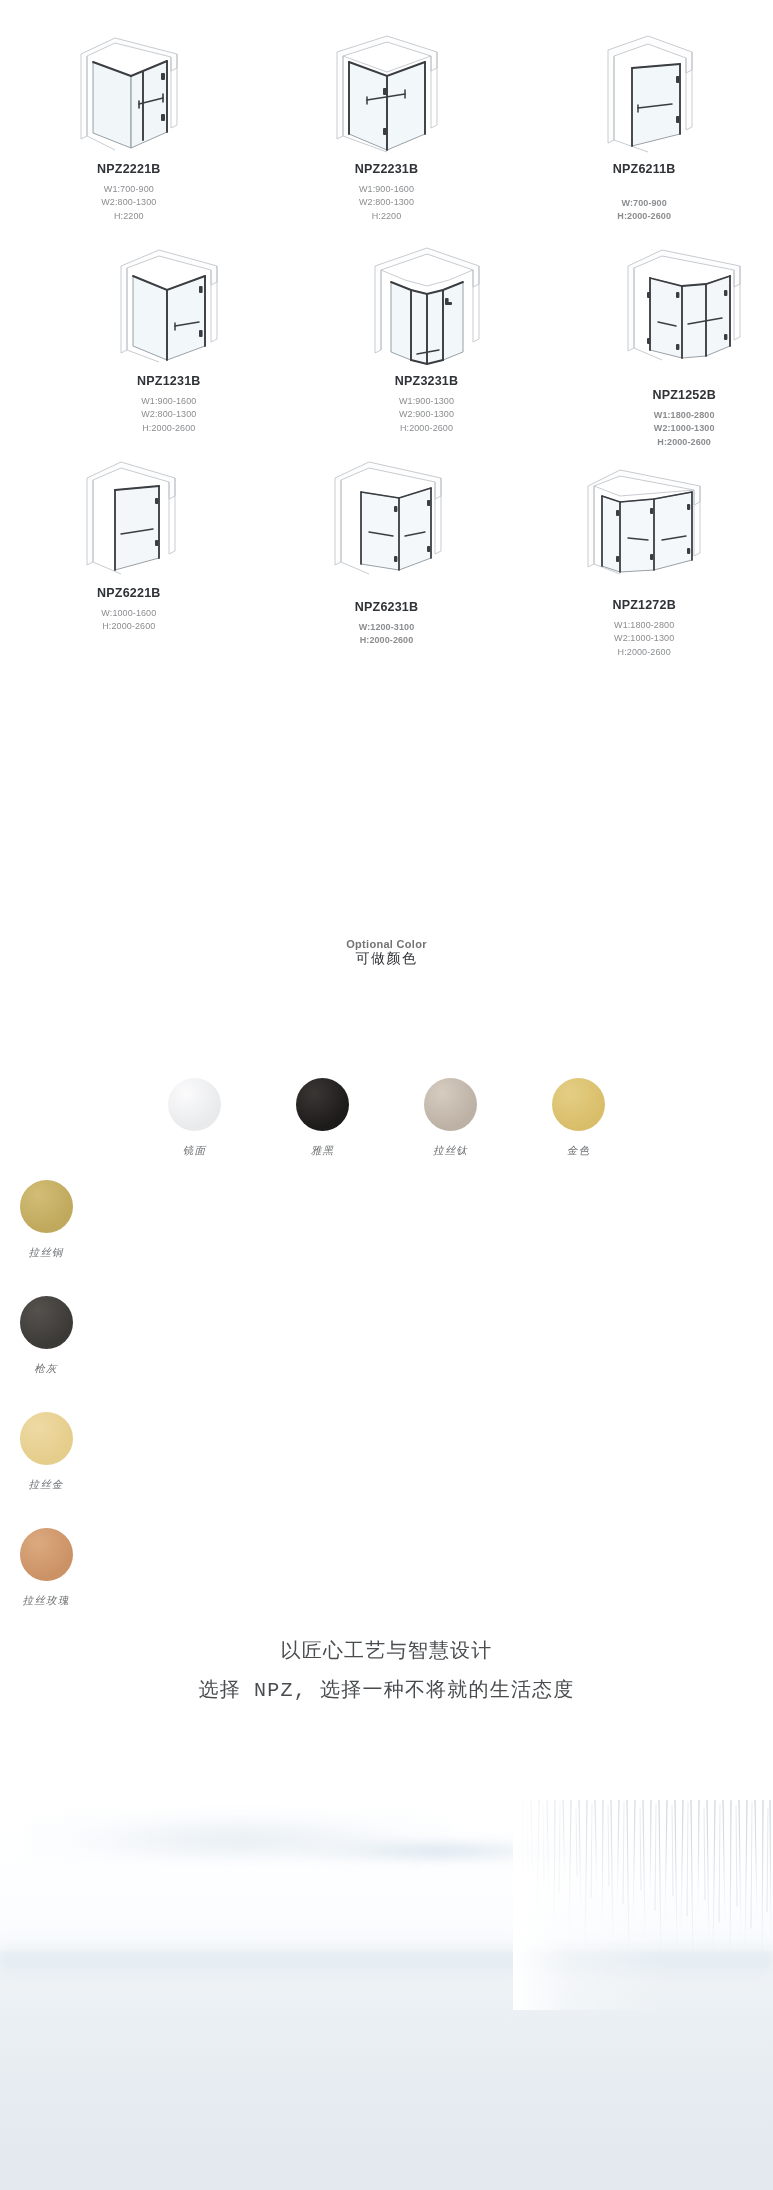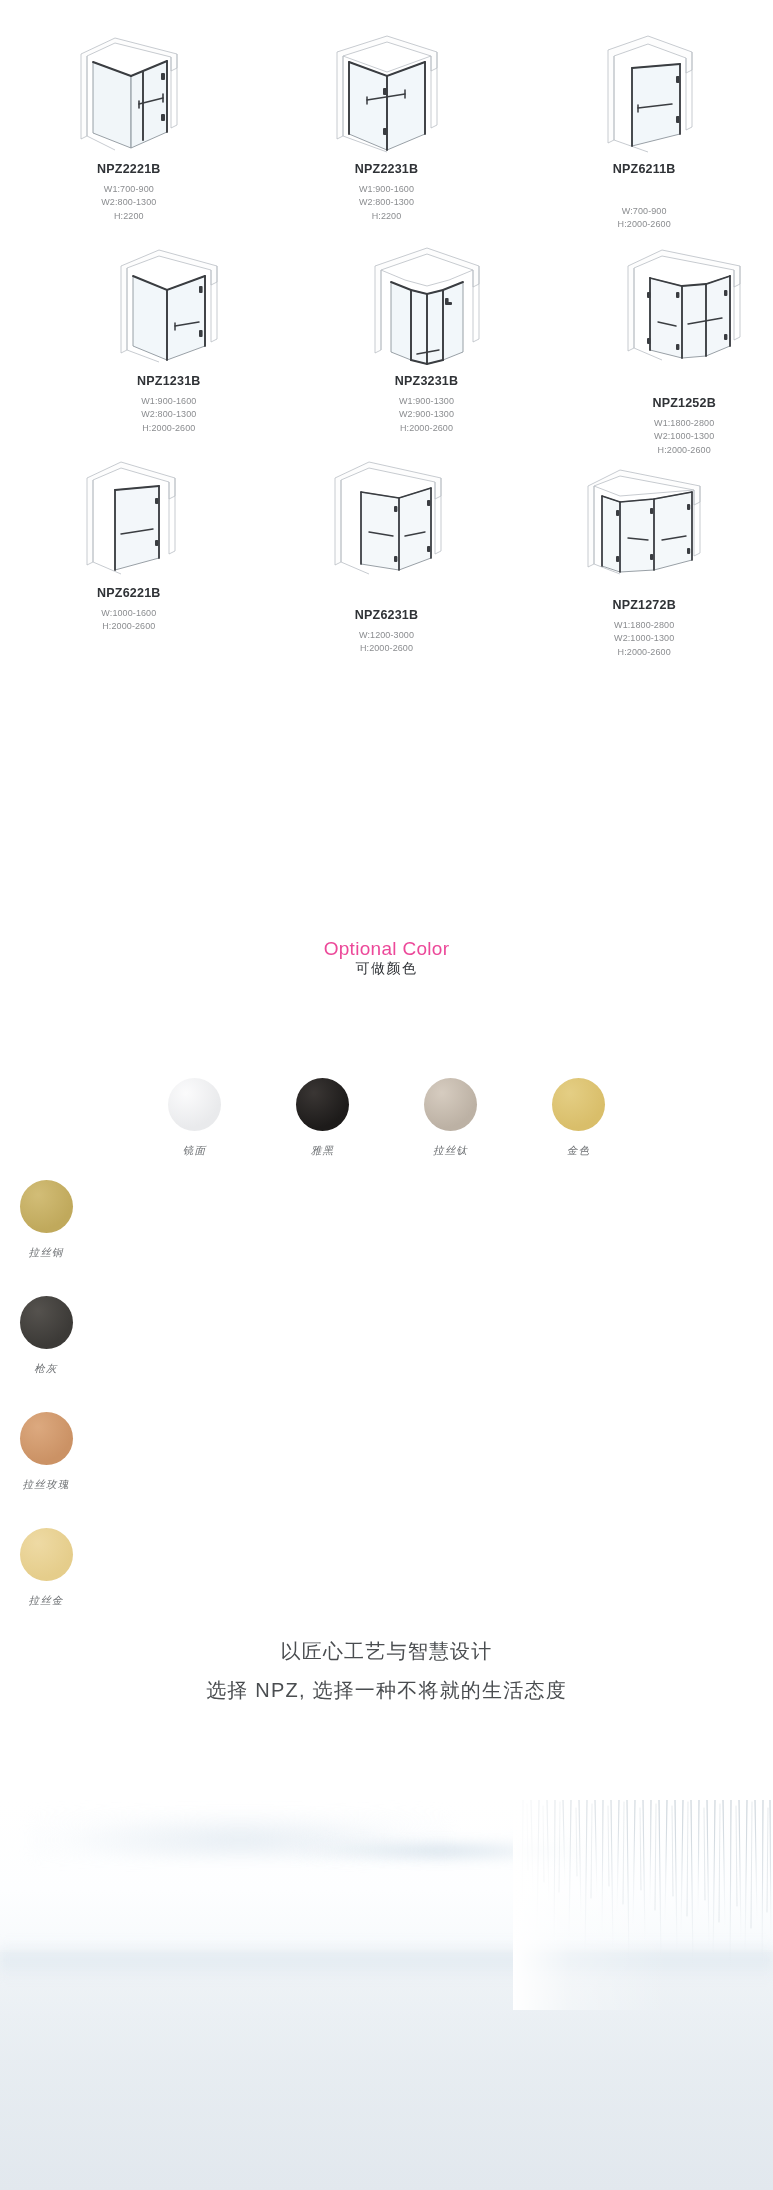--- a/index.html
+++ b/index.html
@@ -60,35 +60,35 @@
     margin-top: 6px;
     text-align: center;
     font-size: 9px;
     color: #8b8d90;
     line-height: 1.48;
     letter-spacing: 0.1px;
   }
   .specs div { white-space: nowrap; }
 
   
-  .off-down-6 { position: relative; top: 22px; }
+  .off-down-6 { position: relative; top: 14px; font-weight: bold; }
   .off-down-12 { position: relative; top: 12px; }
 
   
   .color-section {
     position: absolute;
     top: 938px;
     left: 0;
     width: 773px;
     text-align: center;
   }
   .color-title-en {
-    font-size: 19px;
-    font-weight: normal;
-    color: #ec4899;
+    font-size: 11px;
+    font-weight: bold;
+    color: #737373;
     letter-spacing: 0.3px;
   }
   .color-title-cn {
     font-size: 14px;
     color: #2c2f33;
     letter-spacing: 1.5px;
   }
   .swatch-rows {
     position: absolute;
     top: 1078px;
@@ -127,20 +127,21 @@
     left: 0;
     width: 773px;
     text-align: center;
     color: #4a4d50;
   }
   .tagline .line {
     font-size: 20px;
     letter-spacing: 1.2px;
     line-height: 1.95;
     font-weight: 300;
+    font-family: Liberation Mono, monospace;
   }
 
   
   .mist {
     position: absolute;
     left: 0;
     bottom: 0;
     width: 773px;
     height: 390px;
     overflow: hidden;
@@ -490,21 +491,21 @@
             <g fill="#3a3d41">
               <rect x="77" y="54" width="3.4" height="6" rx="1"></rect>
               <rect x="77" y="104" width="3.4" height="6" rx="1"></rect>
               <rect x="110" y="48" width="3.4" height="6" rx="1"></rect>
               <rect x="110" y="94" width="3.4" height="6" rx="1"></rect>
             </g>
           </svg>
         </div>
         <div class="model-name off-down-6">NPZ6231B</div>
         <div class="specs off-down-6">
-          <div>W:1200-3000</div>
+          <div>W:1200-3100</div>
           <div>H:2000-2600</div>
         </div>
       </div>
 
       <div class="product-cell">
         <div class="diagram">
           <svg width="140" height="128" viewBox="0 0 140 128">
             <g fill="none" stroke="#b9bec4" stroke-width="0.8">
               <path d="M14 34 L46 18 L126 34 L126 50 L120 53 L120 38 L46 24 L20 34 L20 112 L14 115 Z" fill="#fdfdfd"></path>
               <path d="M120 38 L120 104 L126 101 L126 34"></path>
@@ -577,26 +578,26 @@
     <div class="swatch-row">
       <div class="swatch-cell">
         <div class="swatch-dot" style="background: radial-gradient(circle at 34% 28%, rgb(210, 189, 119) 0%, rgb(192, 169, 92) 68%, rgb(192, 169, 92) 100%);"></div>
         <div class="swatch-label">拉丝铜</div>
       </div>
       <div class="swatch-cell">
         <div class="swatch-dot" style="background: radial-gradient(circle at 34% 28%, rgb(85, 82, 78) 0%, rgb(60, 58, 55) 68%, rgb(60, 58, 55) 100%);"></div>
         <div class="swatch-label">枪灰</div>
       </div>
       <div class="swatch-cell">
+        <div class="swatch-dot" style="background: radial-gradient(circle at 34% 28%, rgb(238, 218, 164) 0%, rgb(229, 205, 139) 68%, rgb(229, 205, 139) 100%);"></div>
+        <div class="swatch-label">拉丝金</div>
+      </div>
+      <div class="swatch-cell">
         <div class="swatch-dot" style="background: radial-gradient(circle at 34% 28%, rgb(220, 169, 127) 0%, rgb(203, 146, 101) 68%, rgb(203, 146, 101) 100%);"></div>
         <div class="swatch-label">拉丝玫瑰</div>
-      </div>
-      <div class="swatch-cell">
-        <div class="swatch-dot" style="background: radial-gradient(circle at 34% 28%, rgb(238, 218, 164) 0%, rgb(229, 205, 139) 68%, rgb(229, 205, 139) 100%);"></div>
-        <div class="swatch-label">拉丝金</div>
       </div>
     </div>
 
   </div>
 
   <div class="tagline">
     <div class="line">以匠心工艺与智慧设计</div>
     <div class="line">选择 NPZ, 选择一种不将就的生活态度</div>
   </div>
 

